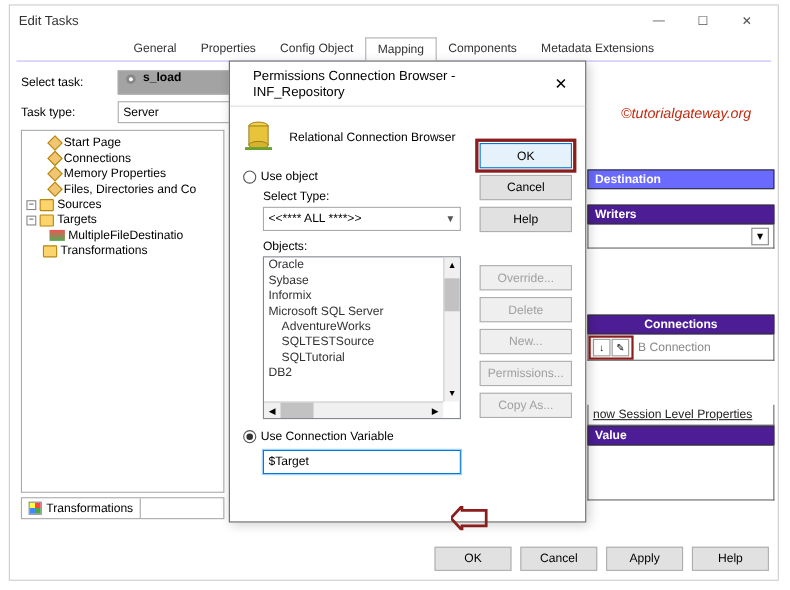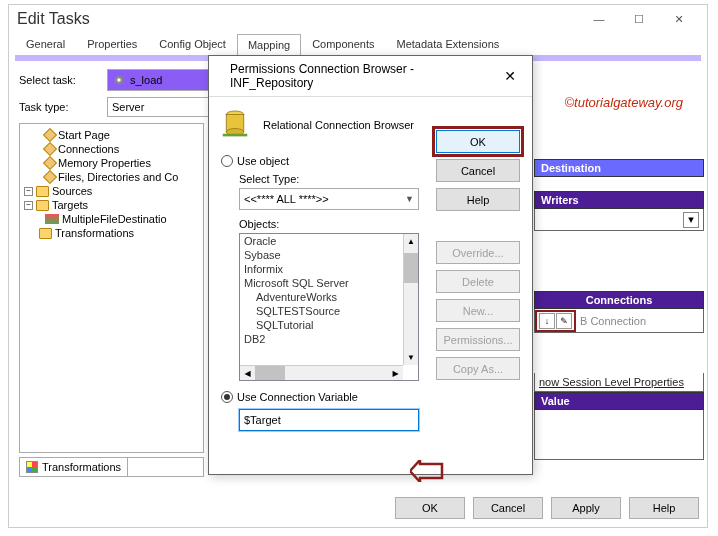--- a/index.html
+++ b/index.html
@@ -1,31 +1,31 @@
 <!DOCTYPE html>
 <html><head>
 <meta charset="utf-8">
 <style>
 * { box-sizing: border-box; margin: 0; padding: 0; font-family: "Segoe UI", Tahoma, sans-serif; font-size: 11px; }
 body { background: #fff; width: 718px; height: 536px; position: relative; overflow: hidden; }
 
 
 .edit-win { position: absolute; left: 8px; top: 4px; width: 700px; height: 524px; background: #fff; border: 1px solid #ccc; }
 .titlebar { height: 28px; display: flex; align-items: center; padding: 0 8px; color: #333; }
-.titlebar .title { flex: 1; font-size: 16px; }
+.titlebar .title { flex: 1; font-size: 12px; }
 .titlebar .tbtn { width: 40px; height: 24px; display: flex; align-items: center; justify-content: center; color: #555; }
 
-.tabs { display: flex; border-bottom: 6px solid #c4b5fd; margin: 0 6px; }
+.tabs { display: flex; border-bottom: 1px solid #c4b5fd; margin: 0 6px; justify-content: center; }
 .tab { padding: 4px 10px; border: 1px solid transparent; cursor: default; color: #333; }
 .tab.active { border: 1px solid #b0b0b0; border-bottom: 1px solid #fff; background: #fff; position: relative; top: 1px; }
 
 .body-area { padding: 8px 10px; position: relative; }
 .row { display: flex; align-items: center; margin-bottom: 6px; gap: 8px; }
 .label { width: 80px; }
-.select-task { width: 160px; height: 22px; border: 1px solid #aaa; display: flex; align-items: center; padding: 0 4px; gap: 4px; background: #8b5cf6; }
+.select-task { width: 160px; height: 22px; border: 1px solid #aaa; display: flex; padding: 0 4px; gap: 4px; background: #a3a3a3; font-weight: bold; }
 .gear { width: 14px; height: 14px; }
 .task-type { width: 120px; height: 20px; border: 1px solid #aaa; background: #fff; padding: 0 4px; display: flex; align-items: center; }
 
 .tree-panel { width: 185px; height: 330px; border: 1px solid #aaa; background: #fff; padding: 4px 2px; overflow: hidden; }
 .tree-item { display: flex; align-items: center; gap: 3px; padding: 1px 2px; white-space: nowrap; }
 .tree-item .pad { display: inline-block; }
 .expander { width: 9px; height: 9px; border: 1px solid #888; display: inline-flex; align-items: center; justify-content: center; font-size: 8px; line-height: 1; }
 .folder { width: 13px; height: 11px; background: #fbd46d; border: 1px solid #b8860b; border-radius: 1px; }
 .diamond { width: 10px; height: 10px; transform: rotate(45deg); background: #f0c674; border: 1px solid #b8860b; }
 .sq-ico { width: 14px; height: 10px; background: #5aa0e8; }

